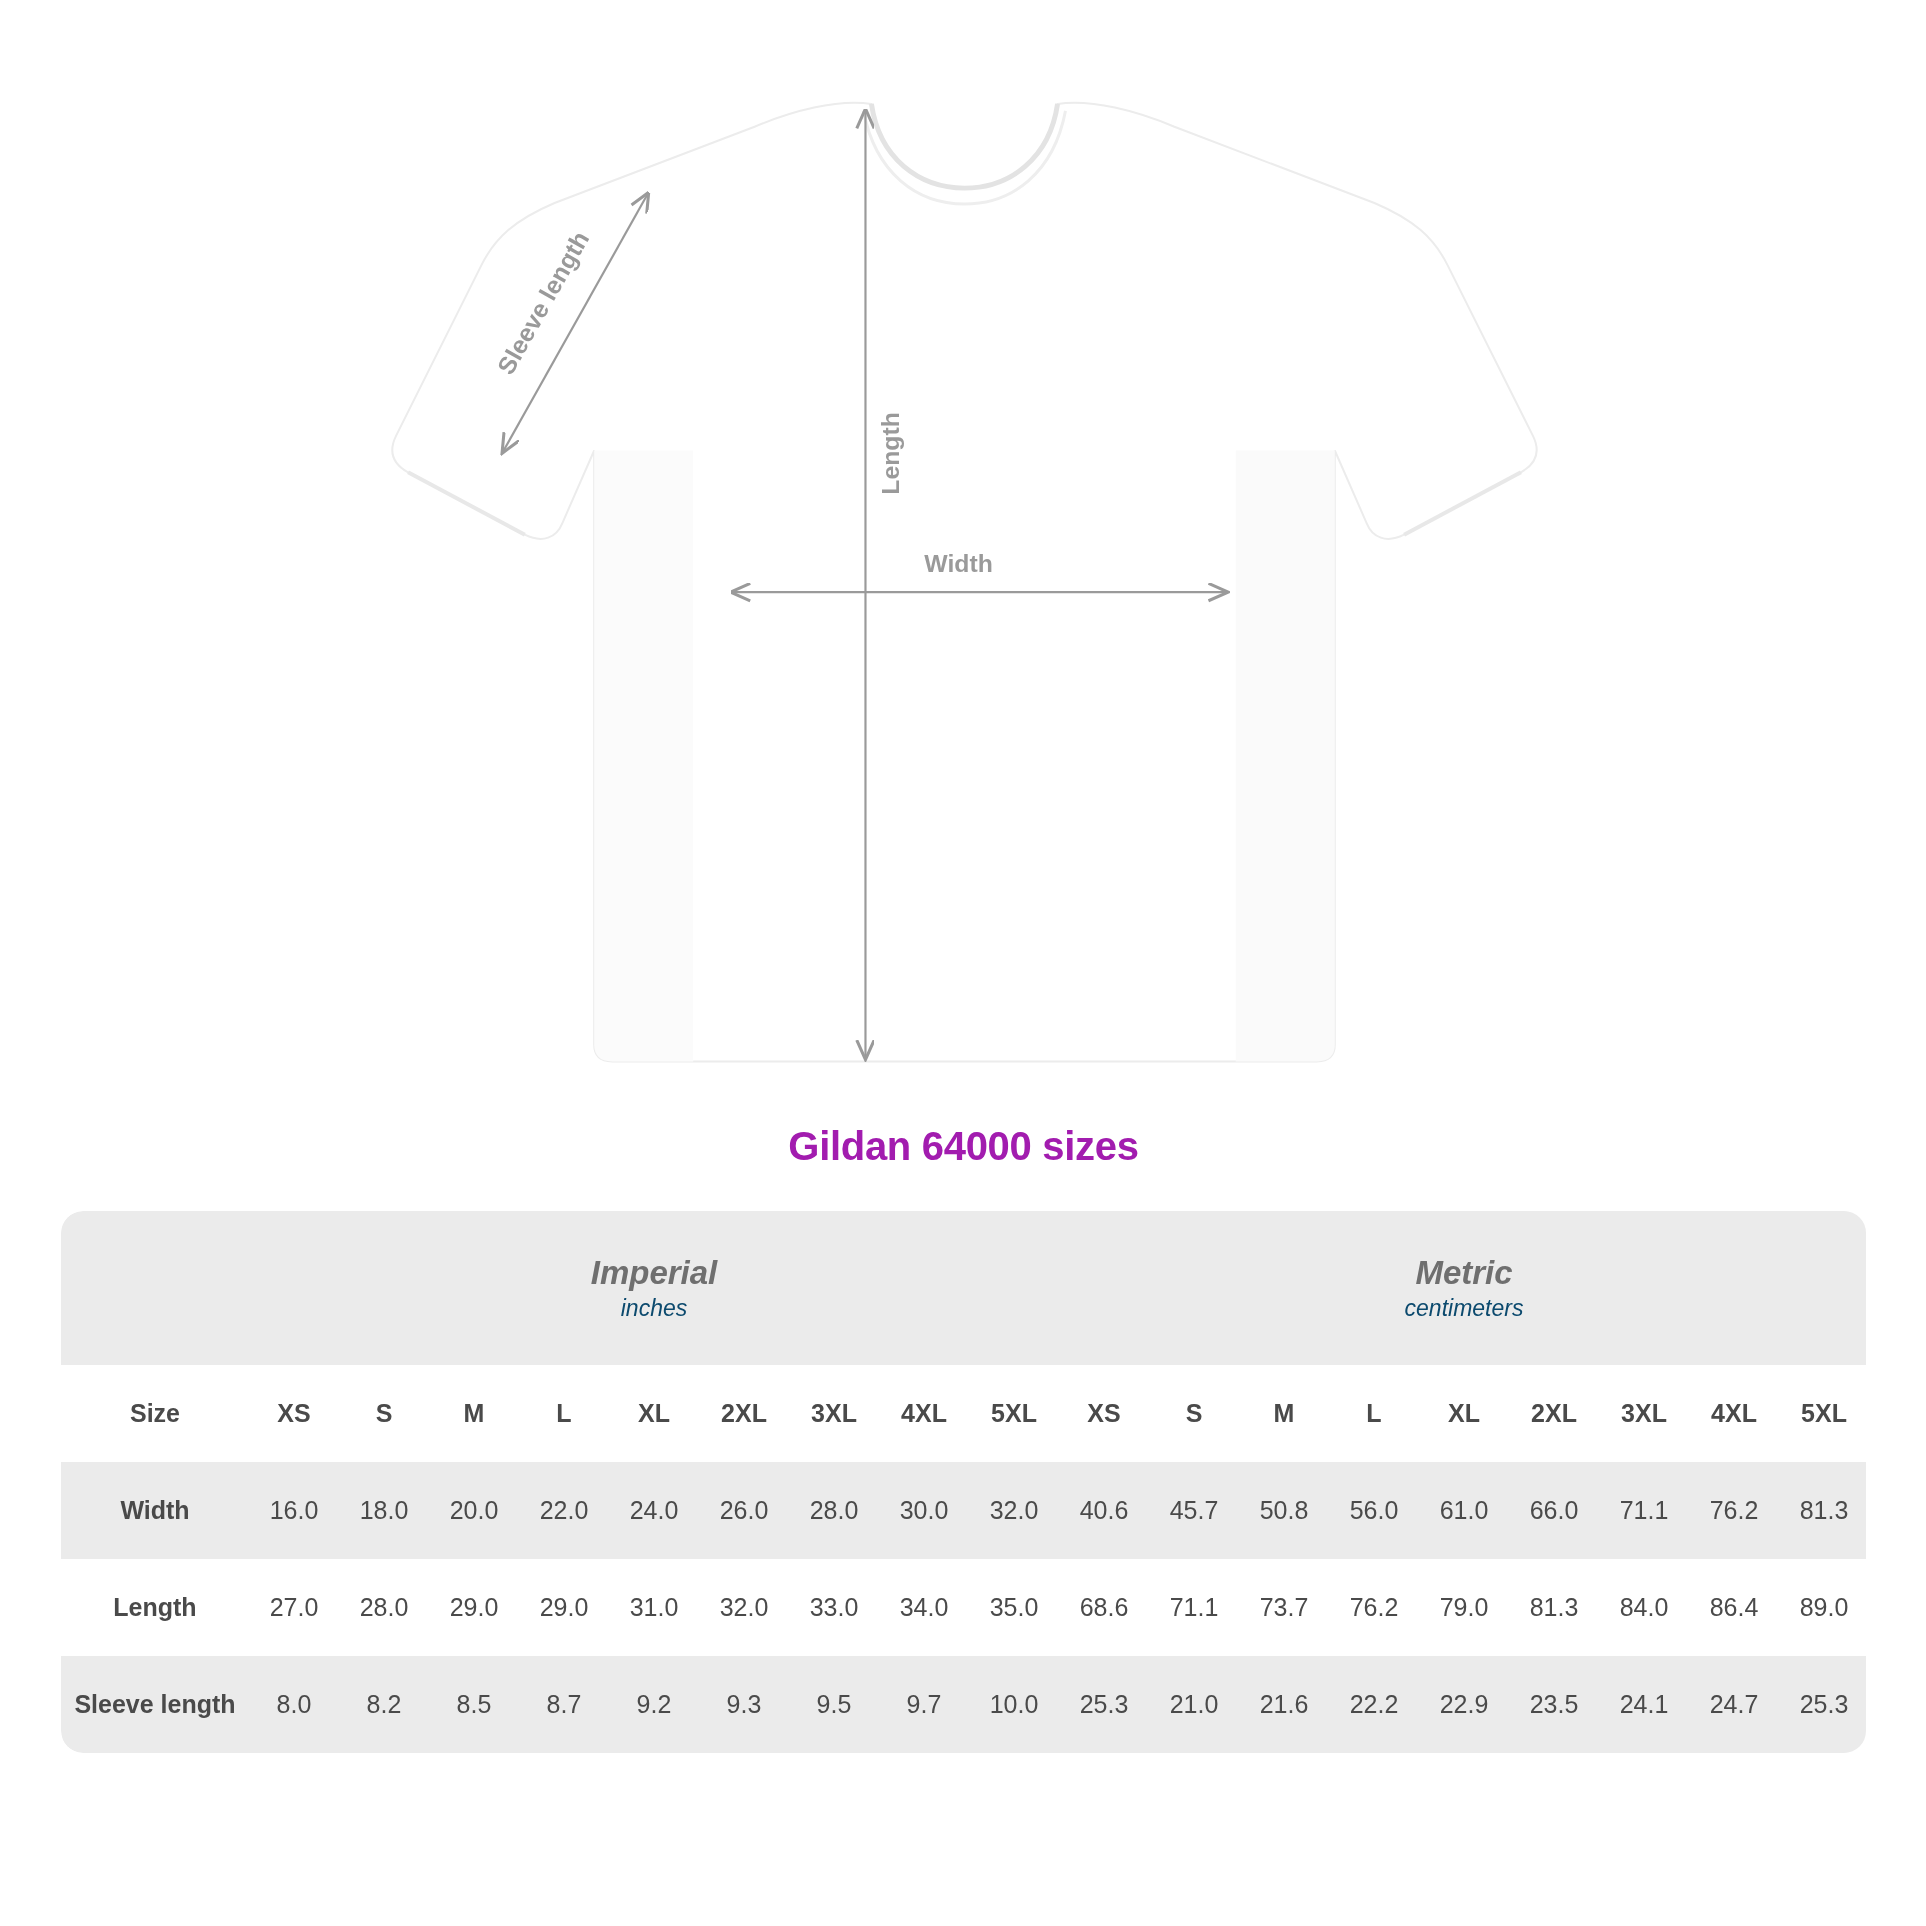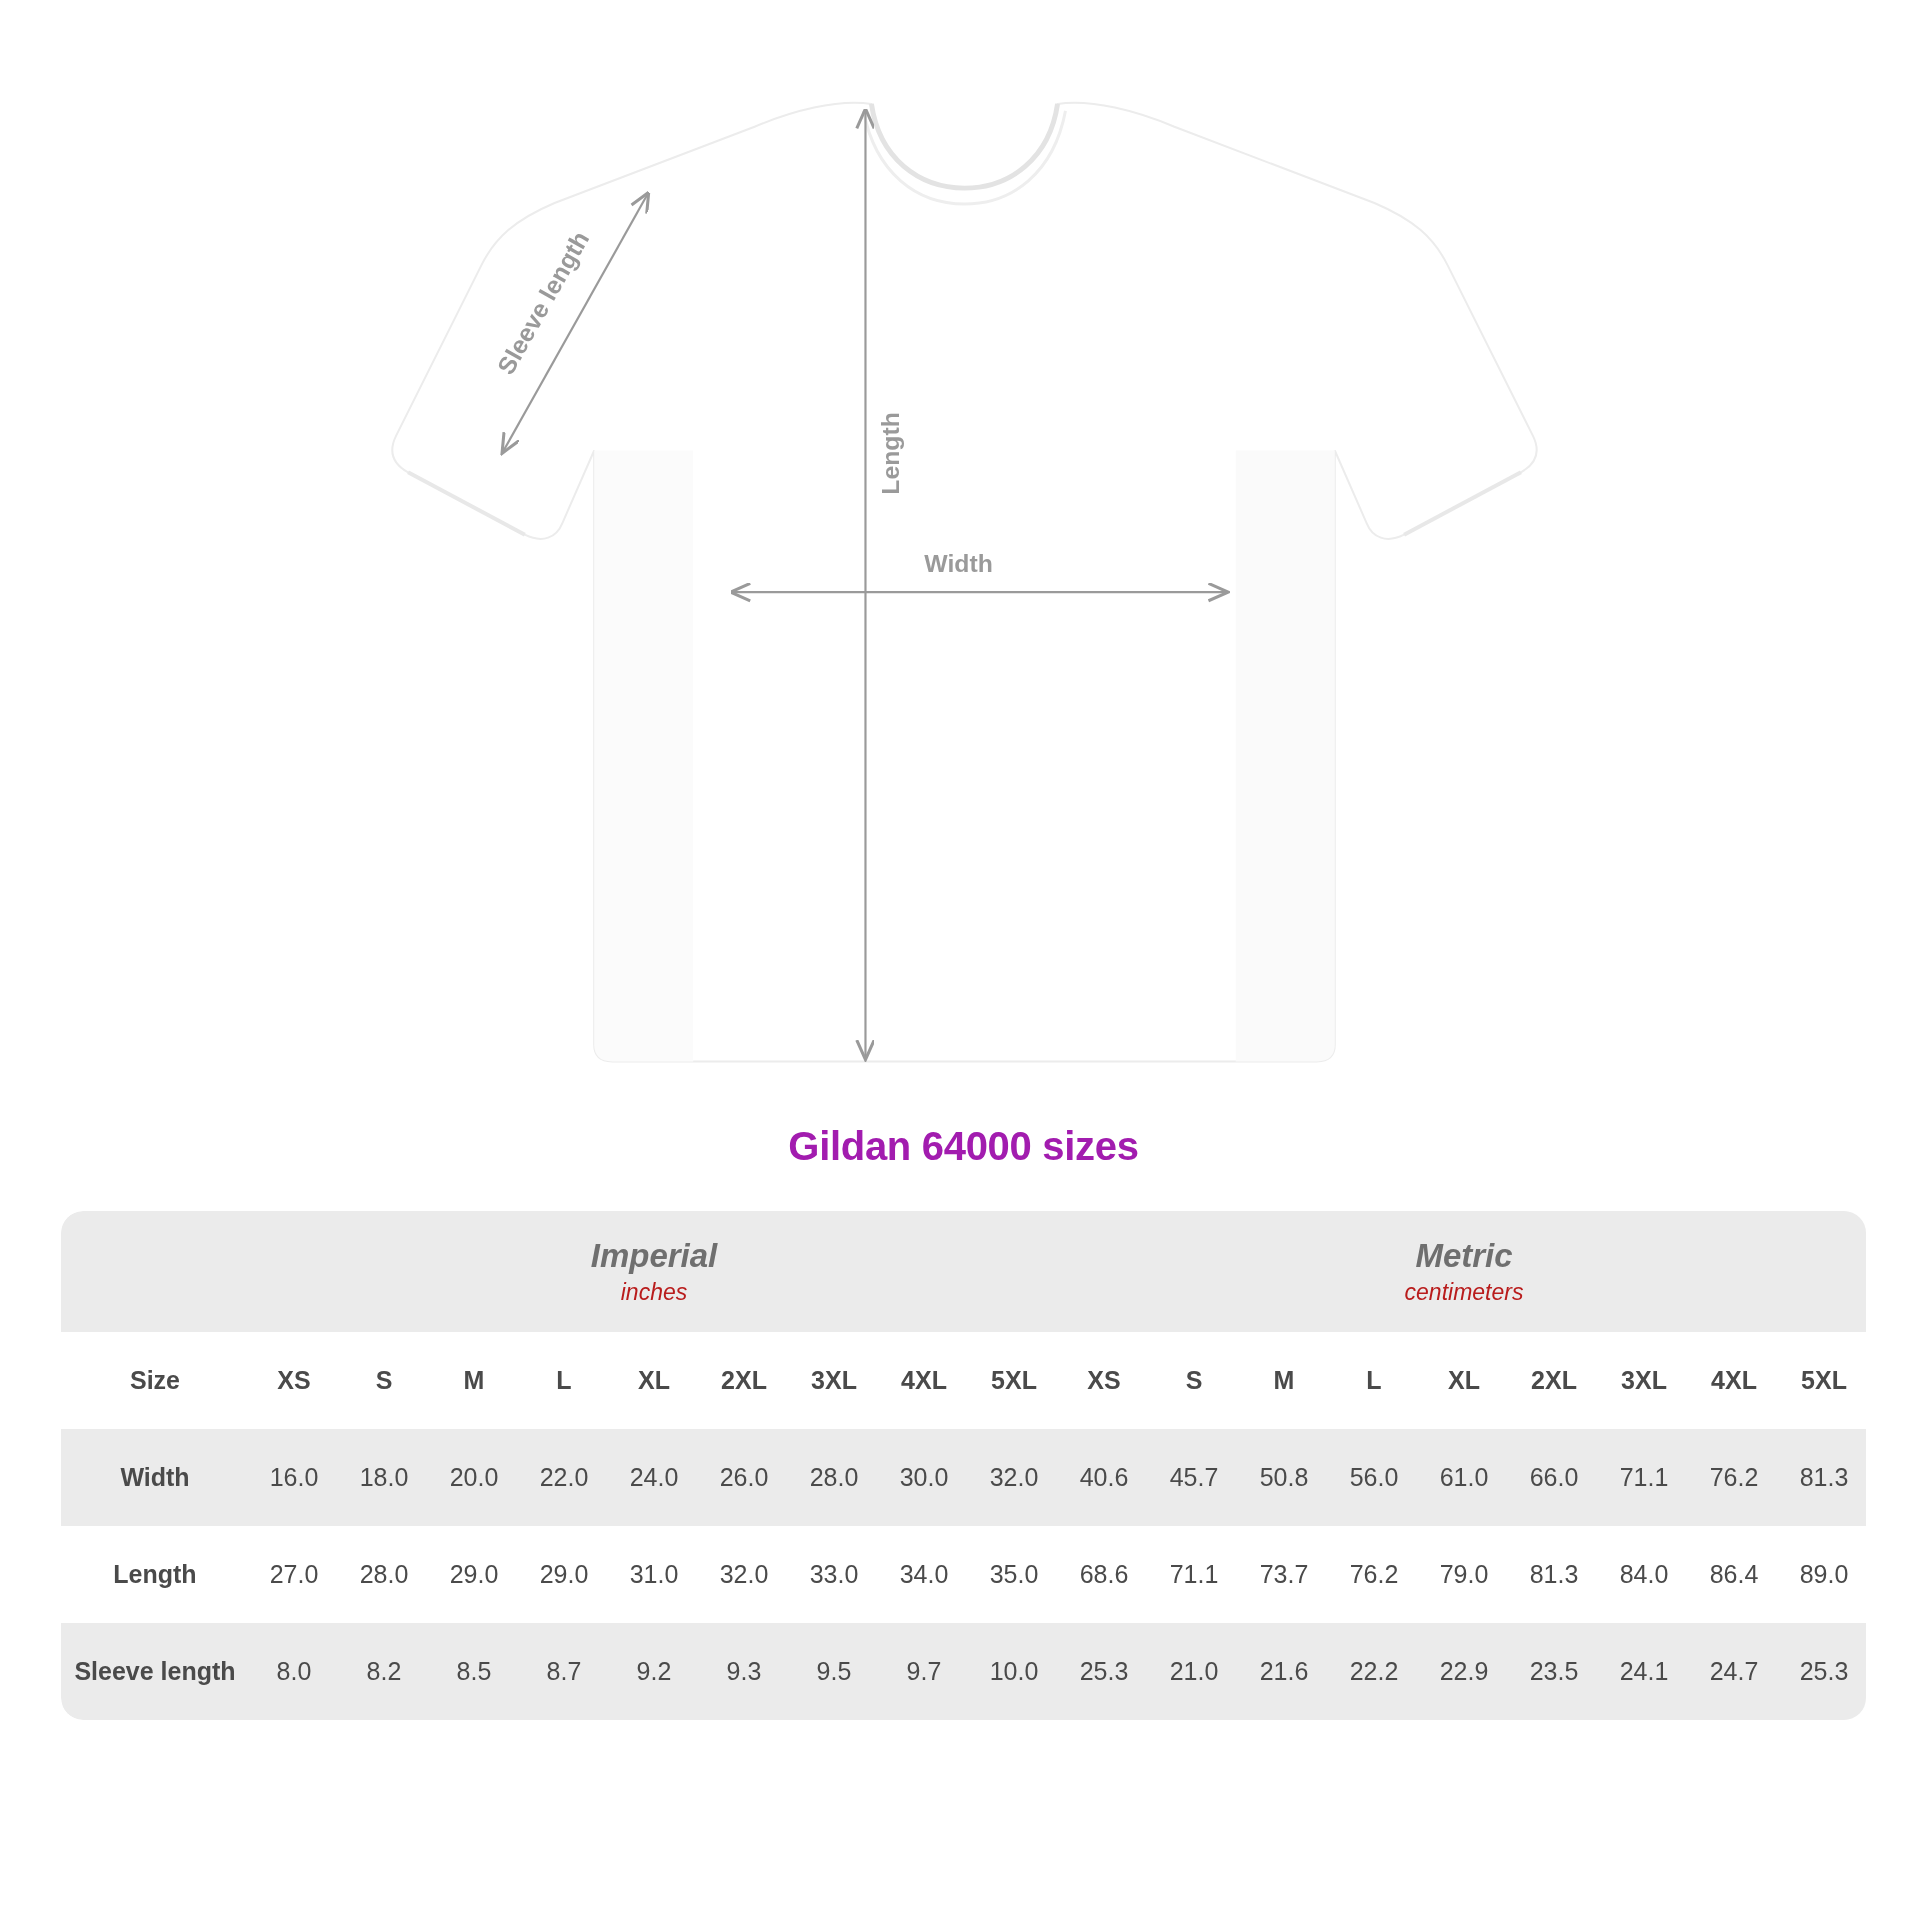--- a/index.html
+++ b/index.html
@@ -62,40 +62,40 @@
   }
   table.size-table td, table.size-table th {
     text-align: center;
     vertical-align: middle;
     font-size: 25px;
     color: #4a4a4a;
     border: none;
   }
   .unit-row td {
     background: #ebebeb;
-    height: 121px;
+    height: 154px;
     padding: 0;
   }
   .unit-row td.blank {
     border-top-left-radius: 22px;
   }
   .unit-row td.last {
     border-top-right-radius: 22px;
   }
   .unit-name {
     font-size: 33px;
     font-weight: bold;
     font-style: italic;
     color: #6f6f6f;
     line-height: 1.15;
   }
   .unit-sub {
     font-size: 23px;
     font-style: italic;
-    color: #b91c1c;
+    color: #0c4a6e;
     margin-top: 4px;
   }
   .head-row td {
     background: #ffffff;
     height: 95px;
     font-weight: bold;
     color: #5a5a5a;
     font-size: 26px;
   }
   .row-label {

